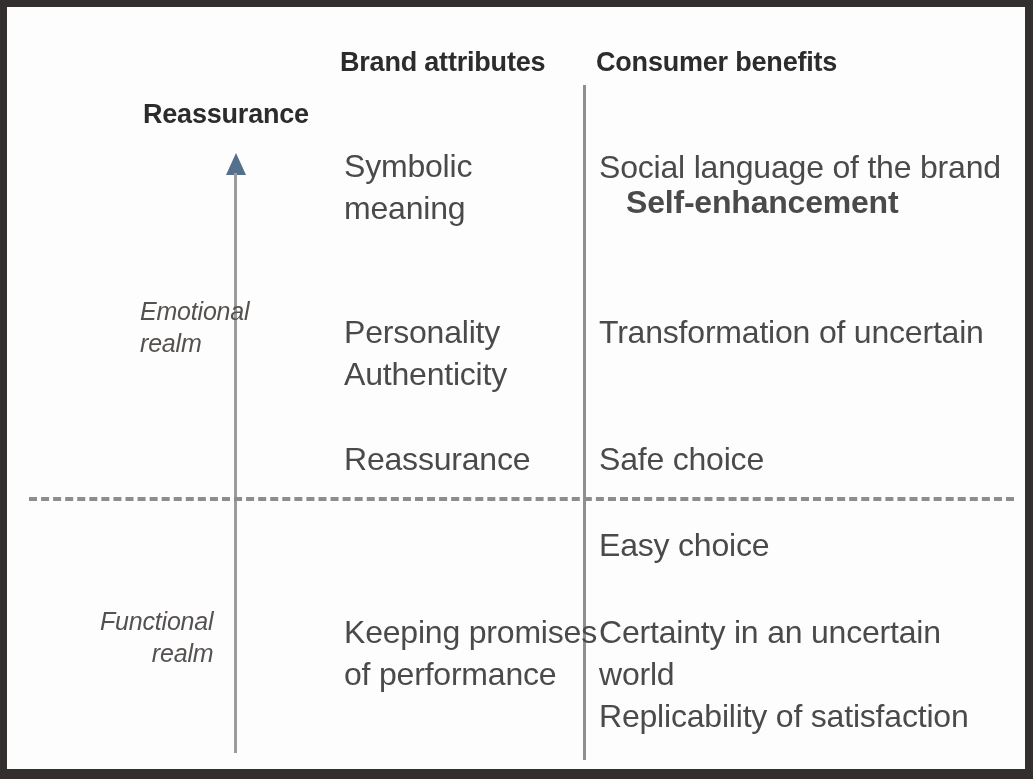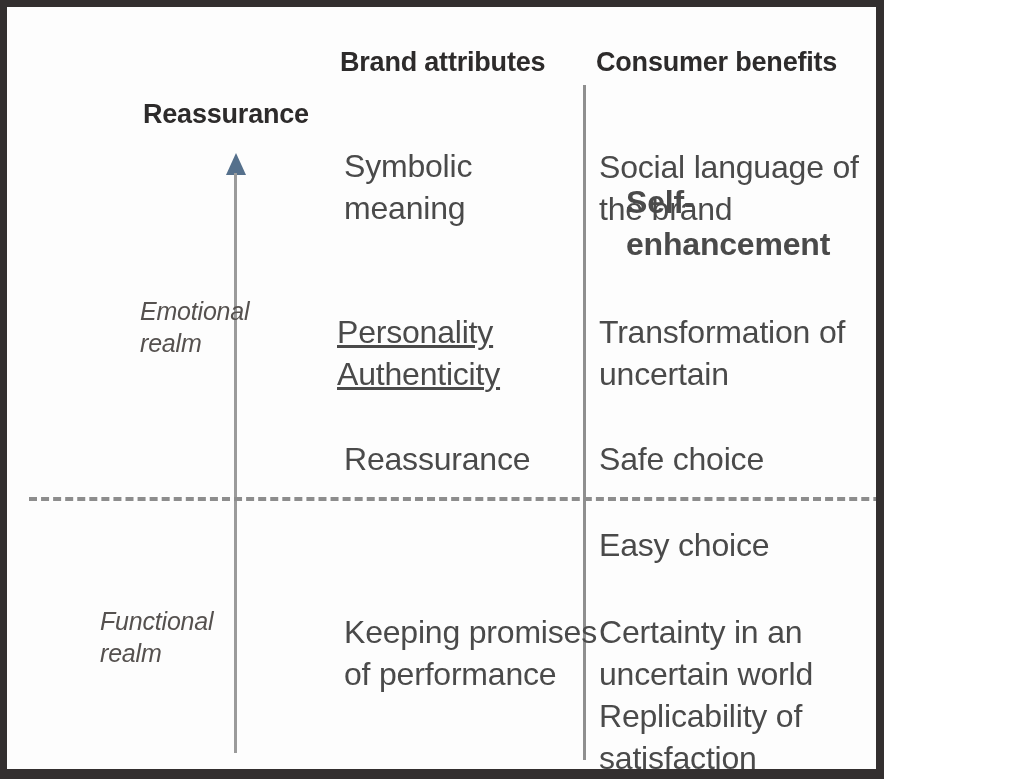--- a/index.html
+++ b/index.html
@@ -6,21 +6,21 @@
   html, body {
     margin: 0;
     padding: 0;
     background: #ffffff;
   }
   body {
     font-family: "Liberation Sans", sans-serif;
   }
   #figure {
     position: relative;
-    width: 884px;
+    width: 1033px;
     height: 779px;
     box-sizing: border-box;
     background: #ffffff;
     border-top: 7px solid #332f2f;
     border-left: 7px solid #332f2f;
     border-right: 8px solid #332f2f;
     border-bottom: 10px solid #332f2f;
     overflow: hidden;
   }
   #canvas {
@@ -103,32 +103,32 @@
 
     <div class="arrow-head" style="left:219px; top:146px;"></div>
 
     <div class="v-axis" style="left:227px; top:166px; height:580px;"></div>
 
     <div class="v-divider" style="left:576px; top:78px; height:675px;"></div>
 
     <div class="realm" style="left:93px; top:288px;margin-left:40px;">Emotional
 realm</div>
 
-    <div class="realm" style="left:93px; top:598px;">Functional
+    <div class="realm" style="left:93px; top:598px;text-align:right;">Functional
 realm</div>
 
     <div class="txt" style="left:337px; top:139px;">Symbolic
 meaning</div>
 
     <div class="txt" style="left:592px; top:140px;">Social language of the brand</div>
 
     <div class="txt" style="left:619px; top:175px;font-weight:bold;">Self-enhancement</div>
 
 
-    <div class="txt" style="left:330px; top:305px;text-decoration:underline;">Personality
+    <div class="txt" style="left:337px; top:305px;">Personality
 Authenticity</div>
 
     <div class="txt" style="left:592px; top:305px;">Transformation of uncertain</div>
 
     <div class="txt" style="left:337px; top:432px;">Reassurance</div>
 
     <div class="txt" style="left:592px; top:432px;">Safe choice</div>
 
     <div class="dashed" style="left:22px; top:490px; width:985px;"></div>
 

